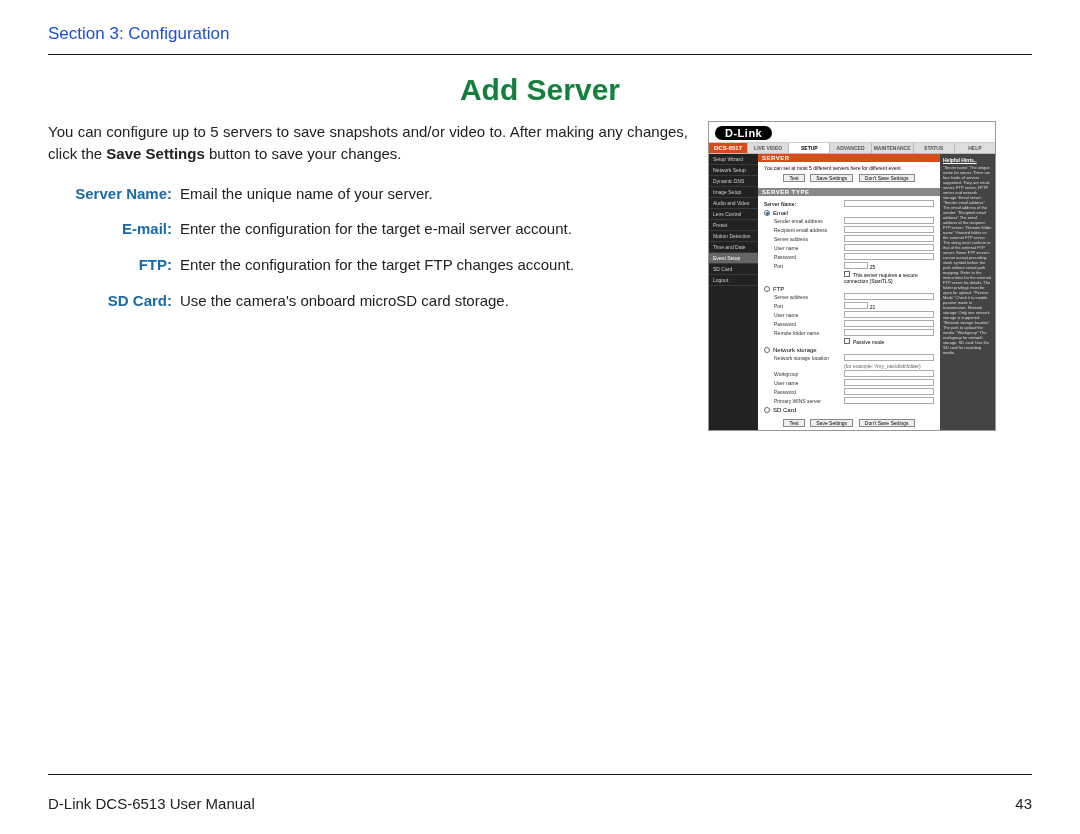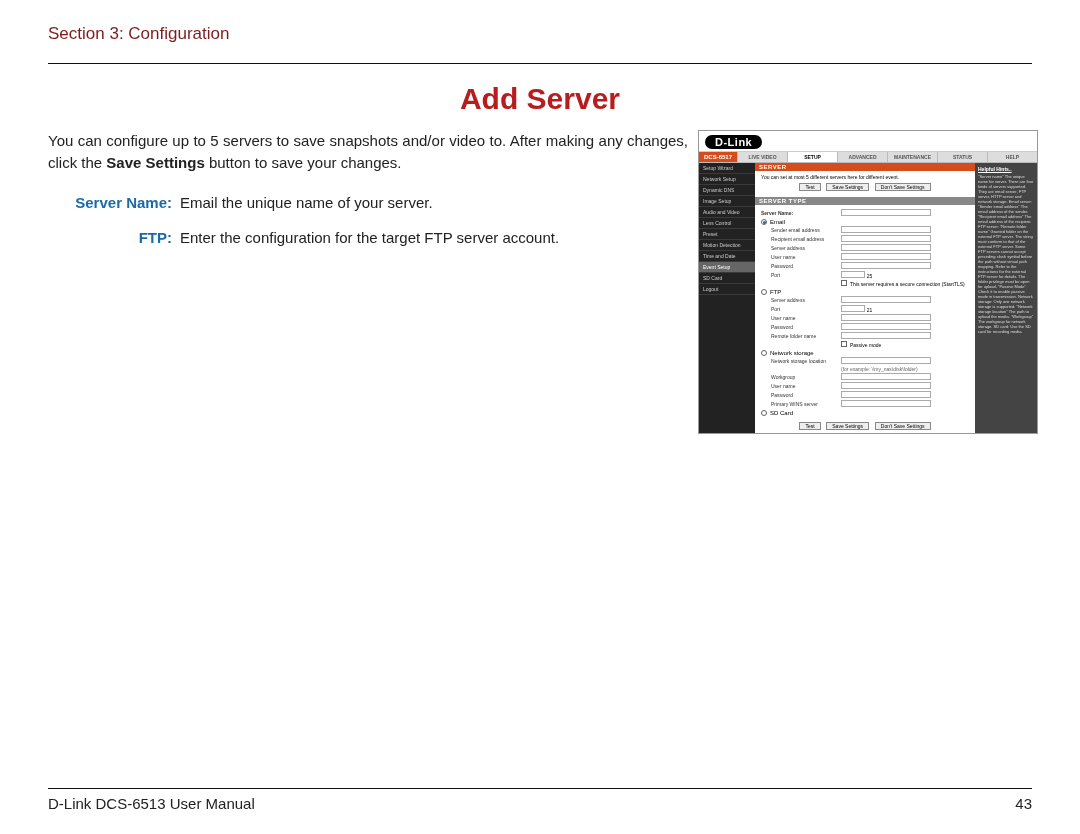--- a/index.html
+++ b/index.html
@@ -8,33 +8,33 @@
     font-size: 15px;
     color: #222;
     width: 1080px;
     height: 834px;
     background: #fff;
     position: relative;
     padding: 24px 48px 0 48px;
   }
   .section-header {
     font-size: 17px;
-    color: #7f1d1d;
-    padding-bottom: 19px;
+    color: #1d4ed8;
+    padding-bottom: 10px;
     border-bottom: 1.5px solid #111;
     margin-bottom: 18px;
   }
   h1.title {
     text-align: center;
     font-size: 30px;
     font-weight: 700;
-    color: #b91c1c;
+    color: #15803d;
     margin-bottom: 14px;
   }
-  .content-row { display: flex; gap: 10px; }
+  .content-row { display: flex; gap: 20px; }
   .text-col { flex: 0 0 640px; }
   .intro {
     font-size: 15px;
     line-height: 1.45;
     text-align: justify;
     text-justify: inter-word;
     margin-bottom: 18px;
   }
   .intro strong { font-weight: 700; }
   .defs { display: table; width: 100%; border-collapse: collapse; }
@@ -45,21 +45,21 @@
     color: #1a6aa8;
     font-weight: 700;
     text-align: right;
     padding-right: 8px;
     white-space: nowrap;
   }
   .def-body { text-align: justify; }
   .shot-col { flex: 1; }
   .shot {
     border: 1px solid #999;
-    width: 340px;
+    width: 288px;
     font-size: 6px;
     color: #000;
     background: #c2410c;
   }
   .brand {
     background: #fff;
     border-bottom: 1px solid #ccc;
     padding: 4px 6px 2px 6px;
   }
   .brand-logo {
@@ -126,21 +126,21 @@
   .check {
     width: 6px; height: 6px; border: 1px solid #666;
     display: inline-block; margin-right: 3px;
   }
   .hints { width: 62px; background: #444; padding: 3px; }
   .hints-hd { color: #fff; font-weight: 700; font-size: 5px; margin-bottom: 2px; text-decoration: underline; }
   .hints-txt { color: #ddd; font-size: 4px; line-height: 1.25; }
   .bottom-row { text-align: center; padding: 3px 0; background: #fff; }
   .footer {
     position: absolute; left: 48px; right: 48px; bottom: 22px;
-    border-top: 1.5px solid #111; padding-top: 6px;
+    border-top: 1.5px solid #111; padding-top: 20px;
     display: flex; justify-content: space-between;
     font-size: 15px; color: #222;
   }
 </style>
 </head>
 <body>
 
 <div class="section-header">Section 3: Configuration</div>
 
 <h1 class="title">Add Server</h1>
@@ -150,22 +150,30 @@
     <p class="intro">
       <span>You can configure up to 5 servers to save snapshots and/or video to. After making any changes, click the </span><strong>Save Settings</strong><span> button to save your changes.</span>
     </p>
 
     <div class="defs">
       <div class="def-row">
         <div class="def-label">Server Name:</div>
         <div class="def-body">Email the unique name of your server.</div>
       </div>
       <div class="def-row">
+        <div class="def-label">E-mail:</div>
+        <div class="def-body">Enter the configuration for the target e-mail server account.</div>
+      </div>
+      <div class="def-row">
         <div class="def-label">FTP:</div>
-        <div class="def-body">Enter the configuration for the target FTP server account.</div>
+        <div class="def-body">Enter the configuration for the target FTP changes account.</div>
+      </div>
+      <div class="def-row">
+        <div class="def-label">SD Card:</div>
+        <div class="def-body">Use the camera's onboard microSD card storage.</div>
       </div>
     </div>
   </div>
 
   <div class="shot-col">
     <div class="shot">
       <div class="brand">
         <span class="brand-logo">D-Link</span>
       </div>
       <div class="navbar">

